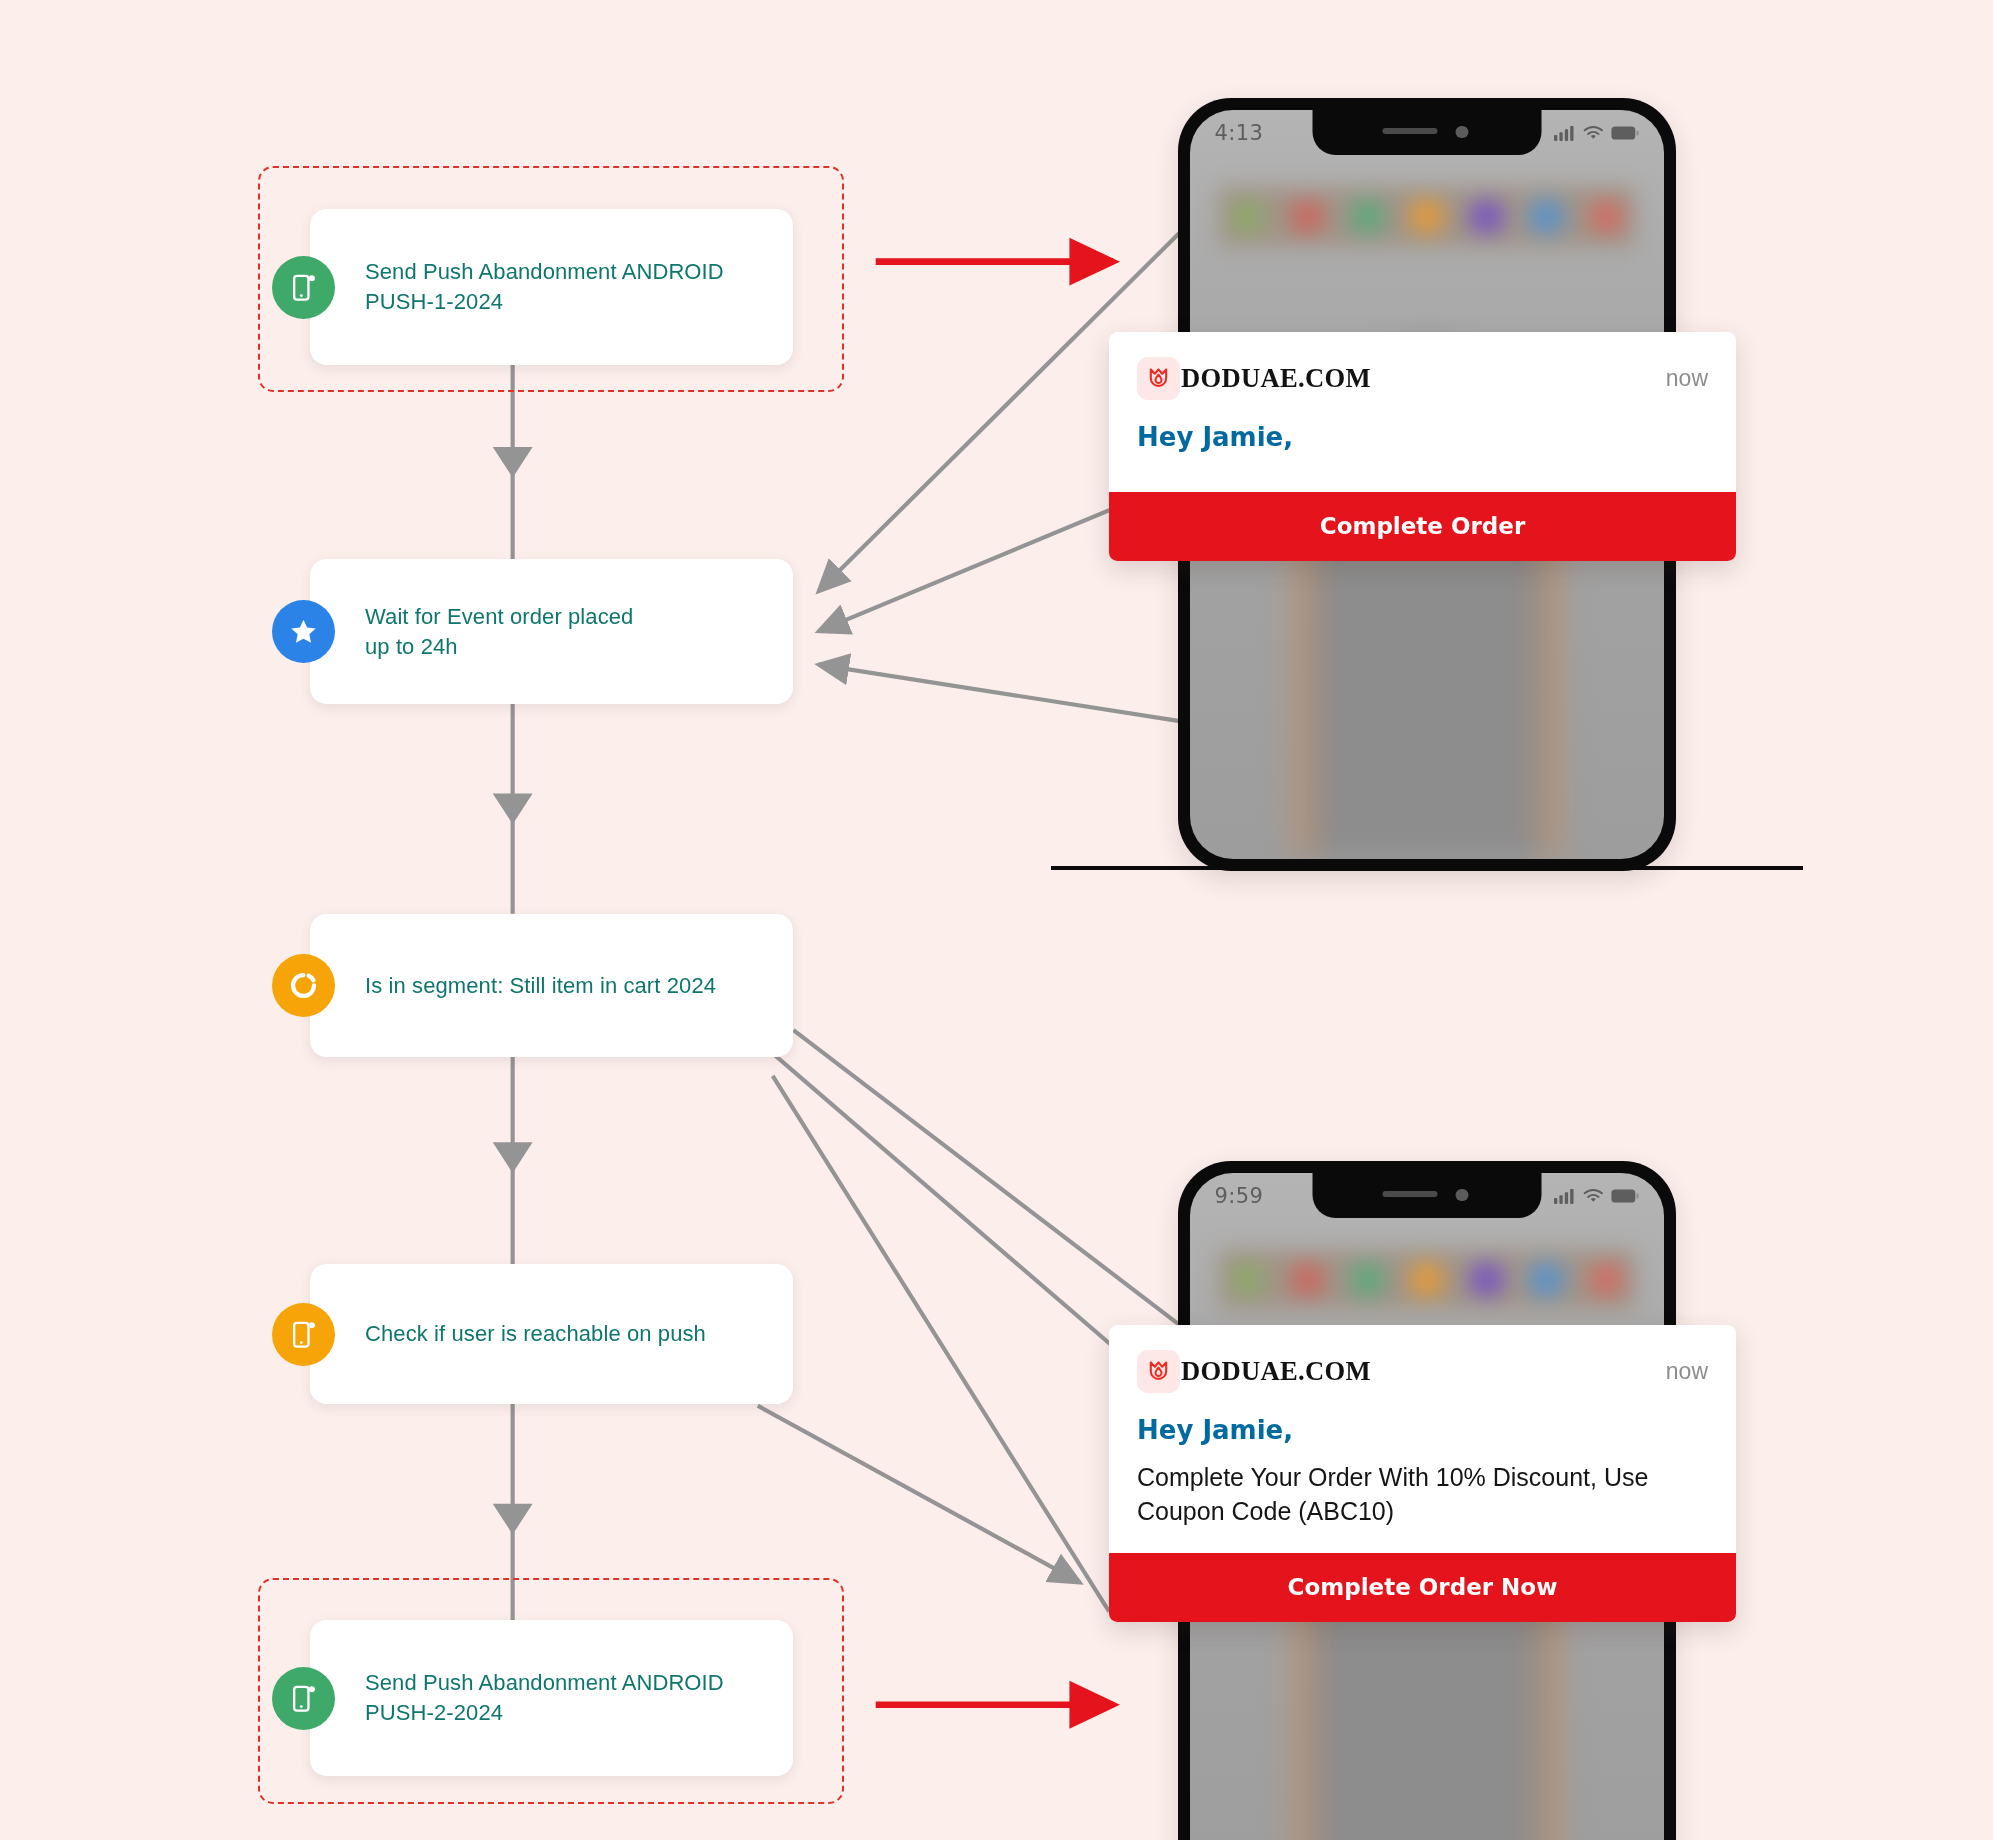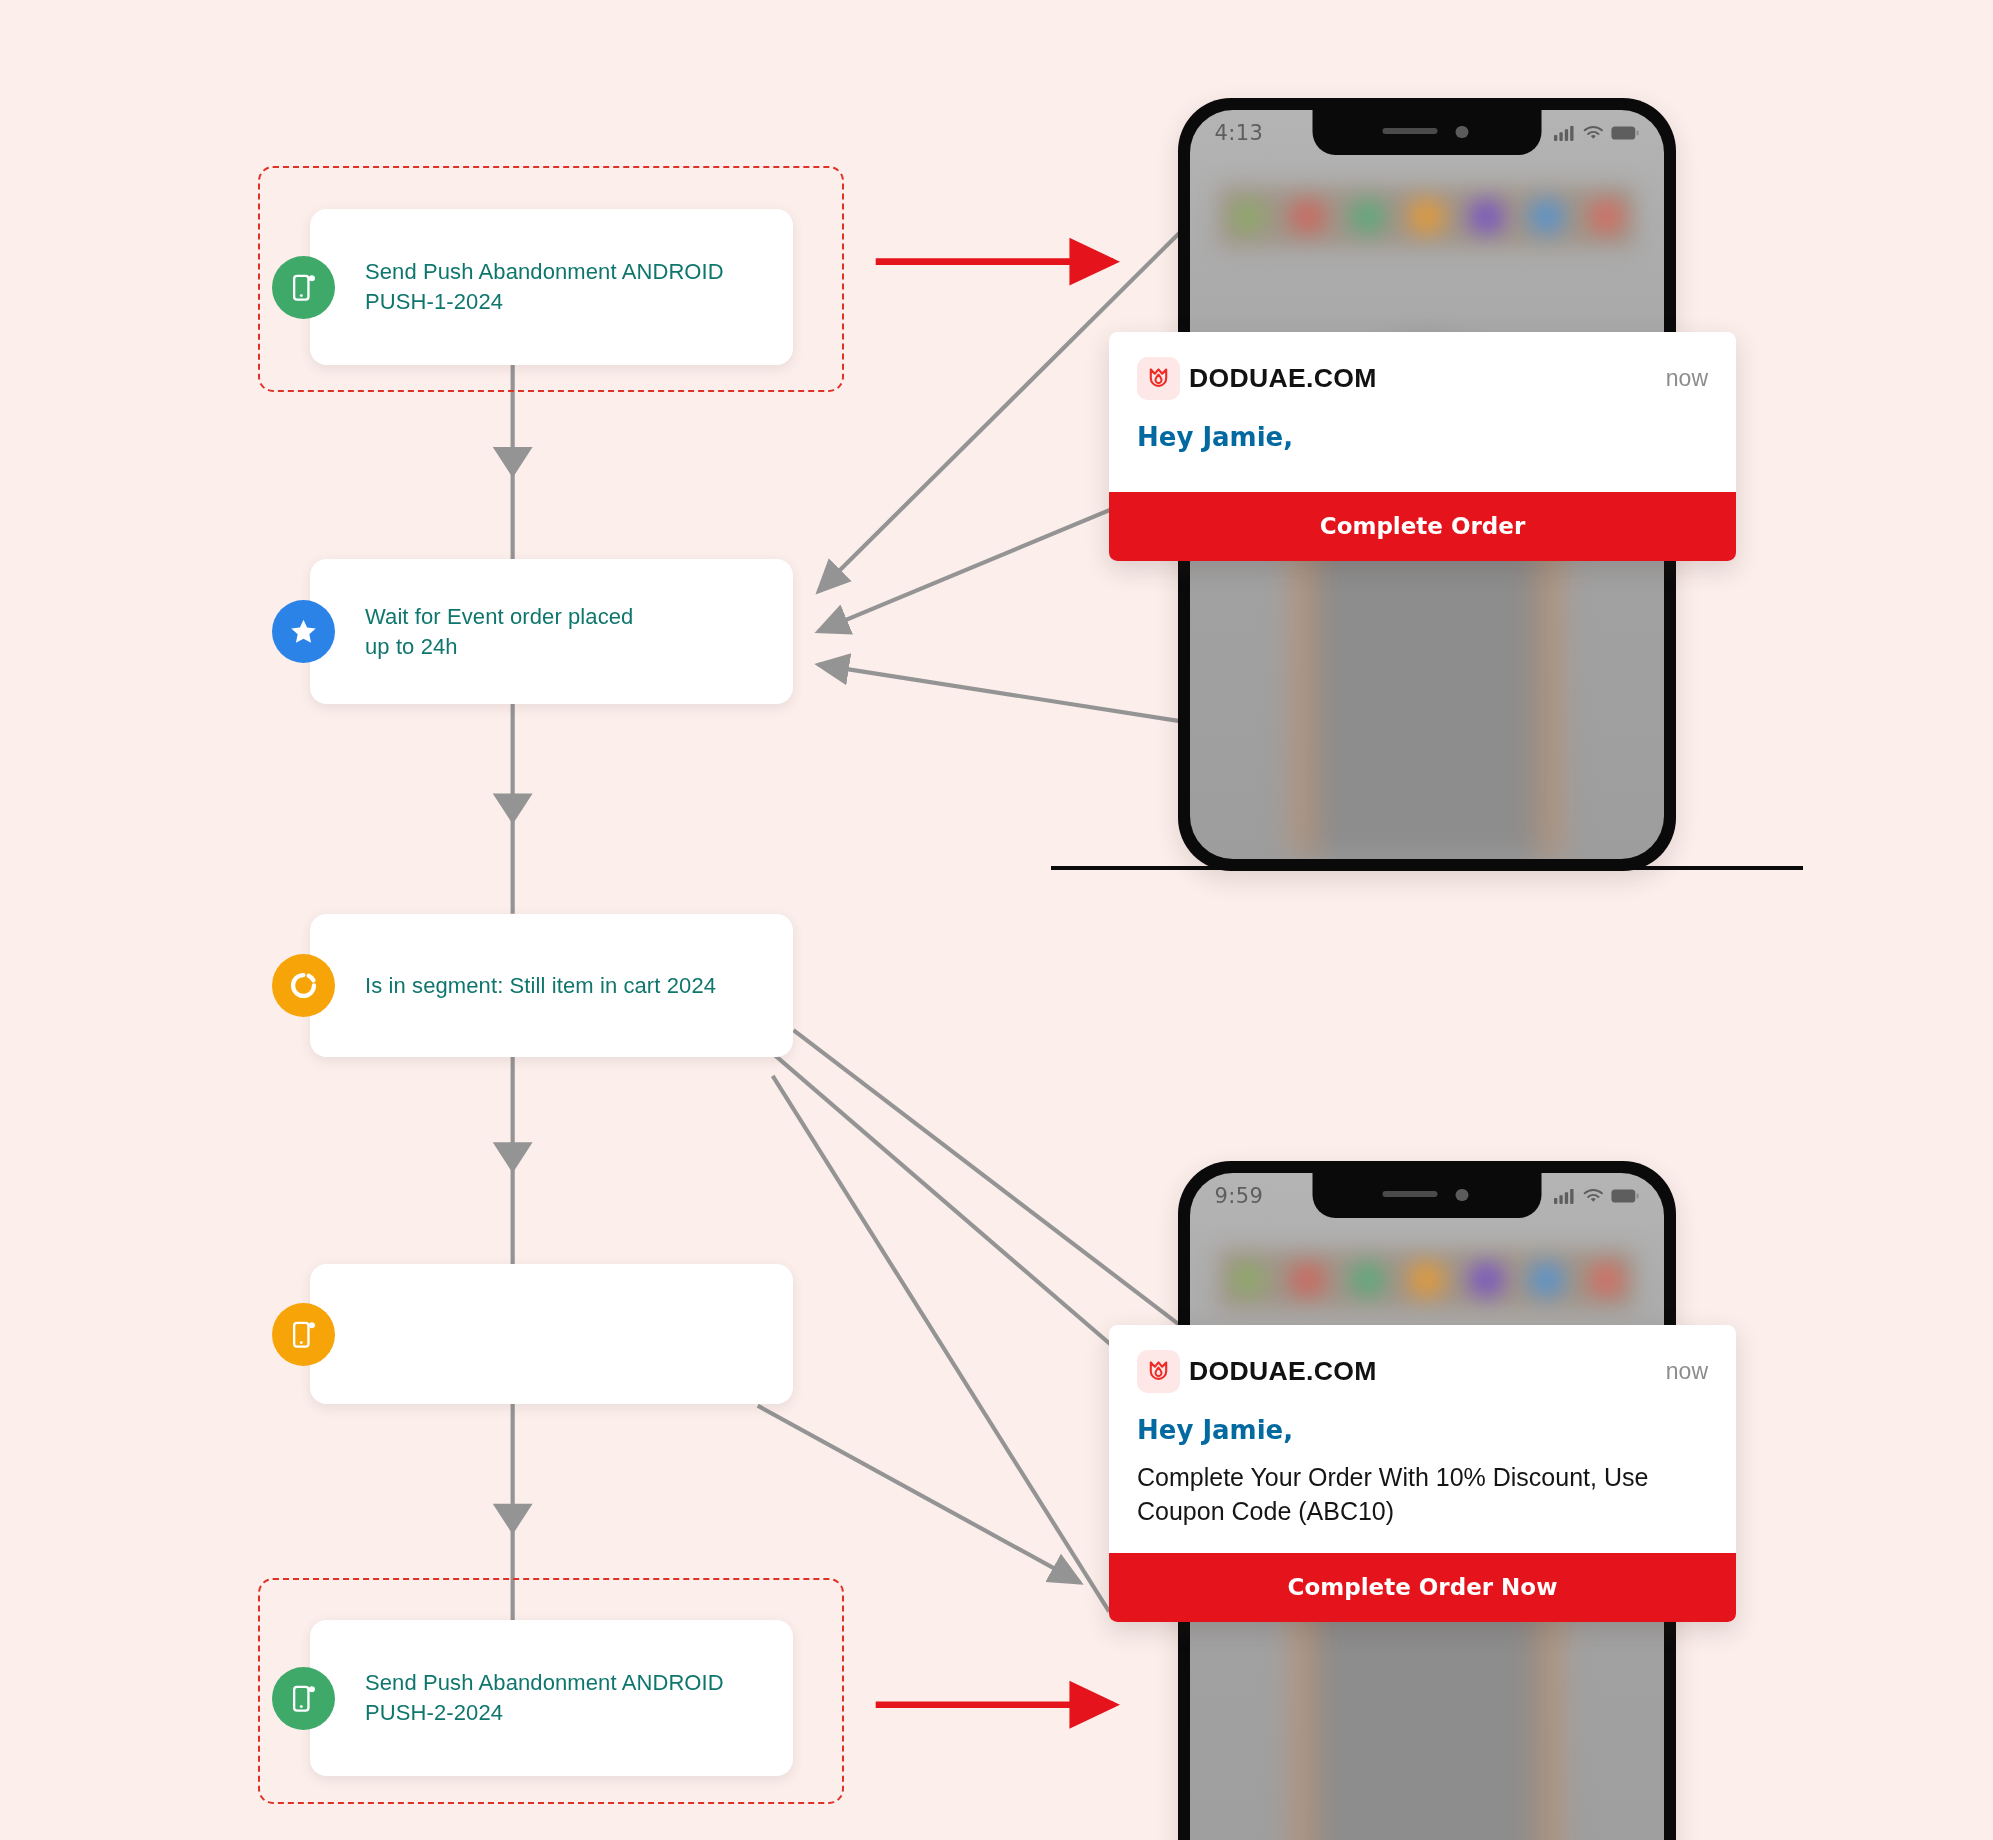--- a/index.html
+++ b/index.html
@@ -133,26 +133,26 @@
     padding: 25px 28px 0 28px;
   }
   .push-logo {
     width: 43px; height: 43px; border-radius: 10.8px;
     background: #fde8e7;
     display: flex; align-items: center; justify-content: center;
     flex: 0 0 auto;
   }
   .push-logo svg { width: 25px; height: 25px; display: block; }
   .push-brand {
-    margin-left: 9px;
+    margin-left: 1px;
     font-size: 26.6px;
     font-weight: 700;
     letter-spacing: 0.3px;
     color: #121212;
-    font-family: Liberation Sans, sans-serif;
+    font-family: Liberation Serif, serif;
   }
   .push-now {
     margin-left: auto;
     font-size: 23px;
     color: #8d8d8d;
   }
   .push-body { padding: 21.6px 28px 25px 28px; }
   .push-greet {
     font-size: 26px; font-weight: 700; color: #0369a1;
     font-family: "DejaVu Sans", sans-serif;
@@ -262,20 +262,21 @@
   </div>
 
   <div class="node" style="left:310px; top:1264px; width:483px; height:140px;">
     <div class="node-icon" style="background:#f7a409;">
       <svg viewBox="0 0 24 24" fill="none">
         <rect x="5.2" y="3.6" width="10.4" height="17.2" rx="2.1" stroke="#fff" stroke-width="1.7"></rect>
         <circle cx="18.1" cy="5.2" r="2.2" fill="#fff"></circle>
         <circle cx="10.4" cy="17.9" r="1.05" fill="#fff"></circle>
       </svg>
     </div>
+    <div class="node-label">Check if user is reachable on push</div>
   </div>
 
   <div class="node" style="left:310px; top:1620px; width:483px; height:156px;">
     <div class="node-icon" style="background:#3fa96a;">
       <svg viewBox="0 0 24 24" fill="none">
         <rect x="5.2" y="3.6" width="10.4" height="17.2" rx="2.1" stroke="#fff" stroke-width="1.7"></rect>
         <circle cx="18.1" cy="5.2" r="2.2" fill="#fff"></circle>
         <circle cx="10.4" cy="17.9" r="1.05" fill="#fff"></circle>
       </svg>
     </div>

